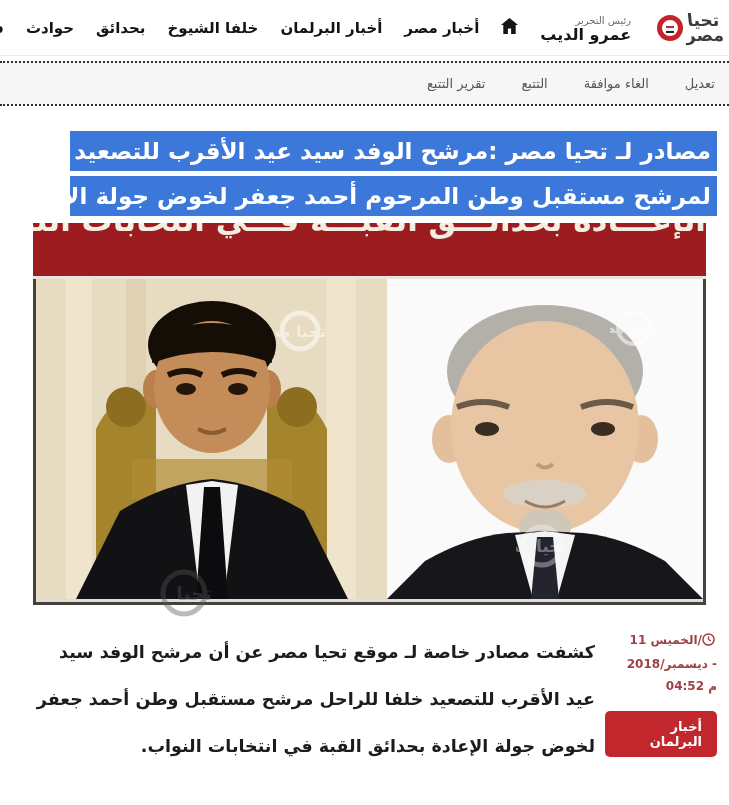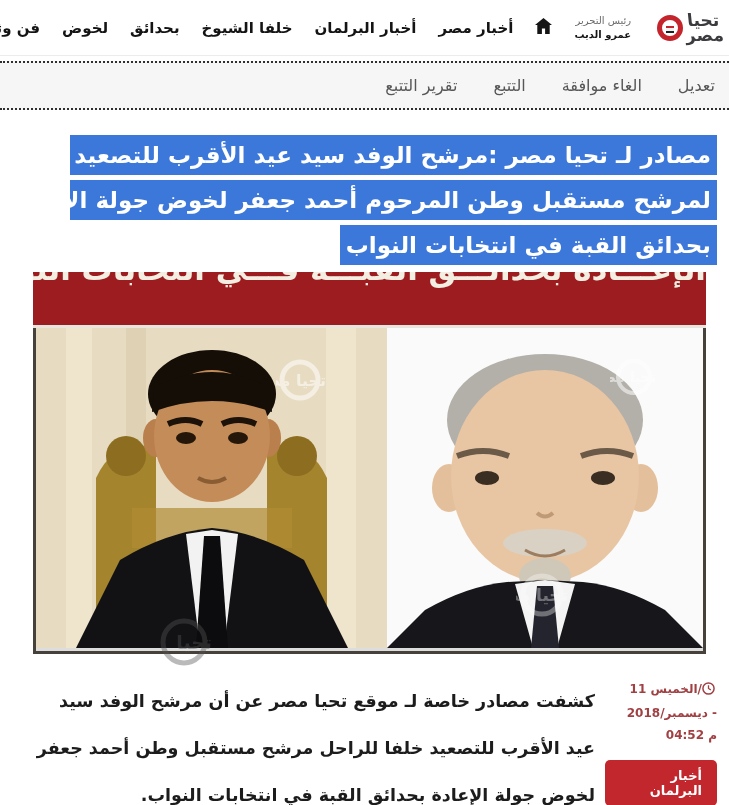--- a/index.html
+++ b/index.html
@@ -13,28 +13,28 @@
   .logo { display:flex; align-items:center; gap:2px; margin-left:4px; cursor:pointer; }
   .logo-words { text-align:center; font-weight:bold; color:#3c3c40;
     font-size:17px; line-height:15px; transform:skewX(6deg); }
   .logo-ring { width:26px; height:26px; border:5px solid #c4242b; border-radius:50%;
     position:relative; background:#fff; }
   .logo-ring .flag { position:absolute; left:4px; right:4px; bottom:2px; height:8px; }
   .logo-ring .flag div { height:2.6px; }
   .f-r{background:#c4242b}.f-w{background:#f2f2f2}.f-b{background:#222}
   .editor { text-align:right; line-height:14px; }
   .editor .t { font-size:10px; color:#6a6a6a; }
-  .editor .n { font-size:10px; font-weight:bold; color:#151515; }
+  .editor .n { font-size:16px; font-weight:bold; color:#151515; }
   .home-ic { font-size:17px; color:#151515; cursor:pointer; }
   .nav-item { font-size:15px; font-weight:bold; color:#141414; cursor:pointer; }
 
   
   .actionbar { margin-top:5px; background:#f6f6f7; border-top:2px dotted #2e2e2e;
     border-bottom:2px dotted #2e2e2e; padding:13px 14px; display:flex; gap:36px; }
-  .action-item { font-size:16px; color:#575757; cursor:pointer; }
+  .action-item { font-size:13px; color:#575757; cursor:pointer; }
 
   
   .headline { margin:25px 12px 0 70px; font-weight:bold; font-size:23px;
     color:#fff; text-align:right; }
   .hl-line { background:#3c78da; height:40px; line-height:40px; padding:0 6px;
     margin-bottom:5px; white-space:nowrap; overflow:hidden; }
   .hl-last { display:inline-block; background:#3c78da; height:40px; line-height:40px;
     padding:0 6px; }
 
   
@@ -83,36 +83,35 @@
   </div>
   <span class="home-ic">
     <svg width="17" height="16" viewBox="0 0 17 16">
         <path d="M8.5 0 0 7h2.3v9h4.6v-5.5h3.2V16h4.6V7H17z" fill="#151515"></path>
       </svg>
   </span>
   <span class="nav-item">أخبار مصر</span>
   <span class="nav-item">أخبار البرلمان</span>
   <span class="nav-item">خلفا الشيوخ</span>
   <span class="nav-item">بحدائق</span>
-  <span class="nav-item">لخوض</span>
+  <span class="nav-item">حوادث</span>
   <span class="nav-item">فن وثقافة</span>
 
 </header>
 
 <div class="actionbar">
   <span class="action-item">تعديل</span>
   <span class="action-item">الغاء موافقة</span>
   <span class="action-item">التتبع</span>
   <span class="action-item">تقرير التتبع</span>
 </div>
 
 <h1 class="headline">
   <div class="hl-line">مصادر لـ تحيا مصر :مرشح الوفد سيد عيد الأقرب للتصعيد خلفا</div>
   <div class="hl-line">لمرشح مستقبل وطن المرحوم أحمد جعفر لخوض جولة الإعادة</div>
-  <span class="hl-last">بحدائق القبة في انتخابات النواب</span>
 </h1>
 
 <figure class="photo-wrap">
   <div class="banner">
     <div class="banner-text">الإعـــادة بحدائـــق القبـــة فـــي انتخابات النواب</div>
   </div>
   <div class="photo">
 
     <svg width="316" height="320" viewBox="0 0 316 320" preserveAspectRatio="none">
       <rect width="316" height="320" fill="#fafafa"></rect>

